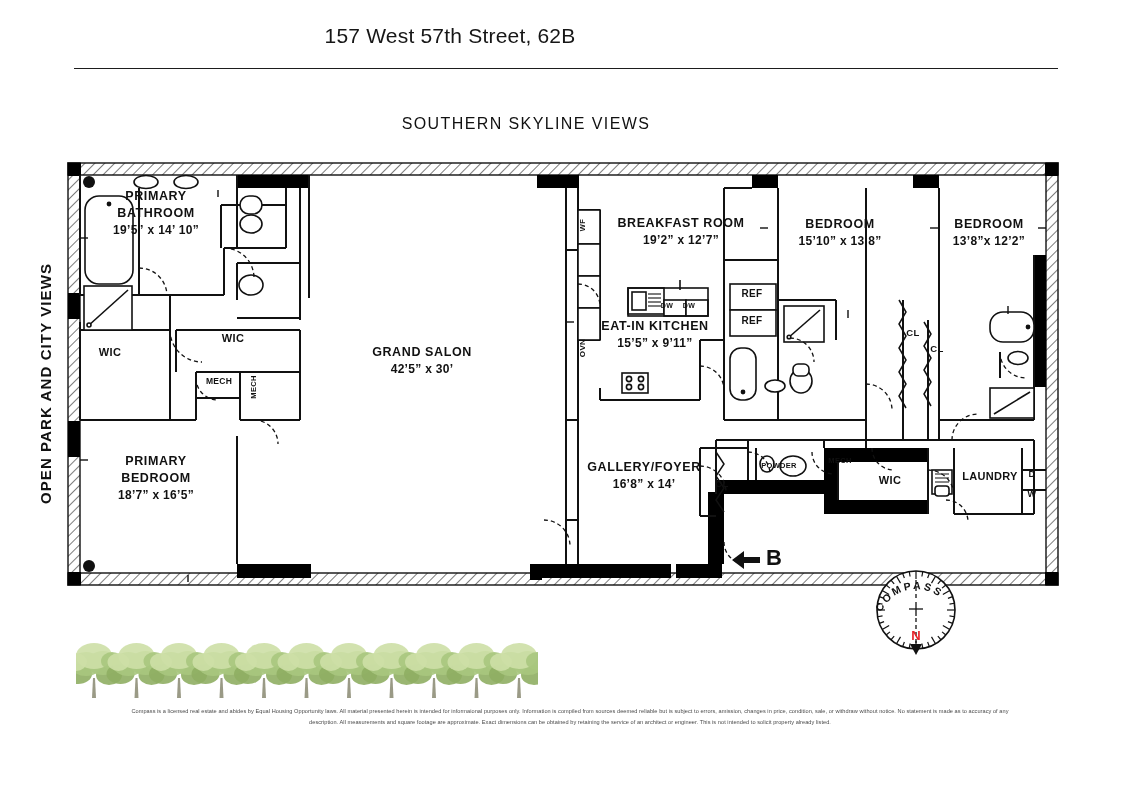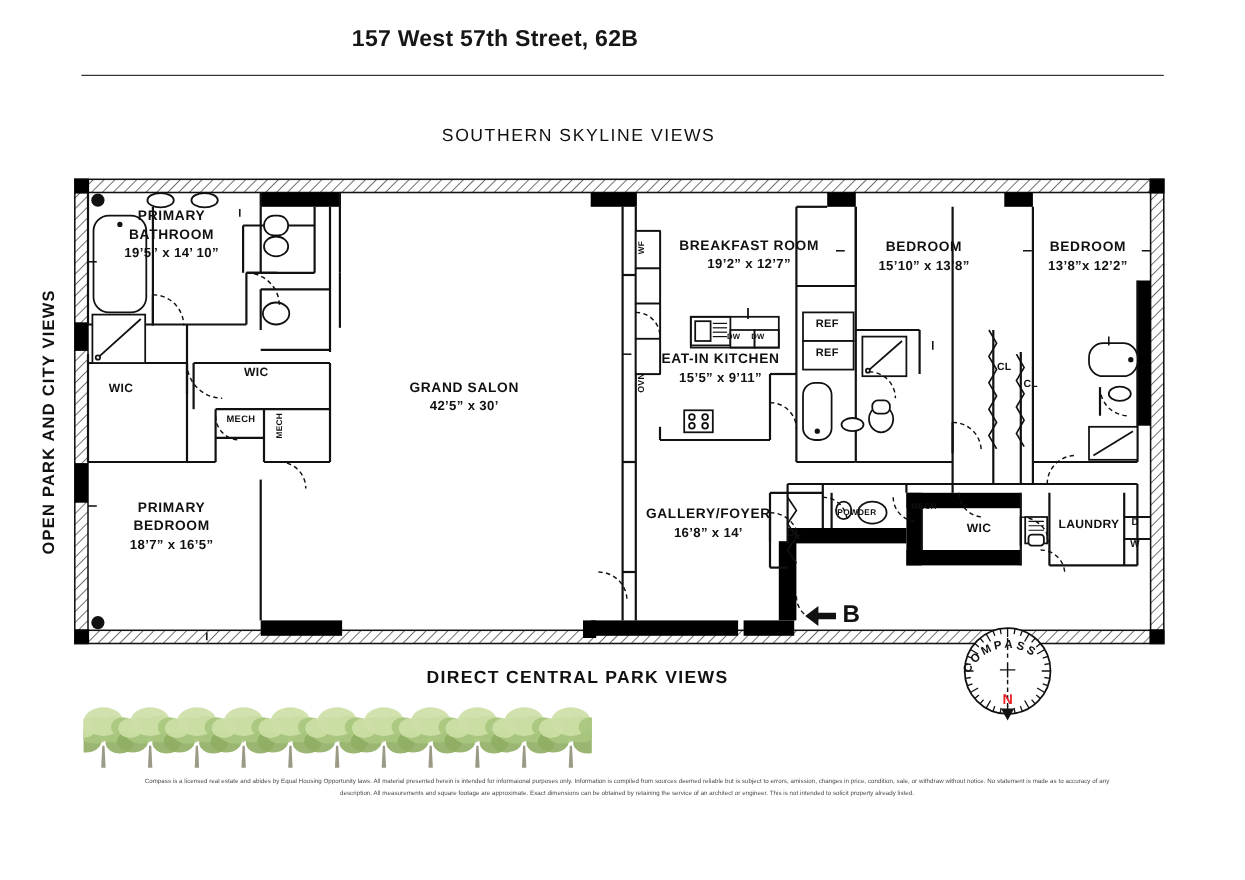--- a/index.html
+++ b/index.html
@@ -5,21 +5,21 @@
   html,body{margin:0;padding:0;}
   body{
     width:1132px;height:800px;background:#ffffff;
     font-family:"Liberation Sans", sans-serif;
     color:#1a1a1a;position:relative;overflow:hidden;
   }
   #stage{position:absolute;left:0;top:0;width:1132px;height:800px;}
 
   .title{
     position:absolute;left:0;top:24px;width:900px;text-align:center;
-    font-size:21px;font-weight:700;letter-spacing:.2px;color:#161616;
+    font-size:21px;font-weight:400;letter-spacing:.2px;color:#161616;
   }
   .title-rule{
     position:absolute;left:74px;top:68px;width:984px;height:1px;background:#1d1d1d;
   }
   .subtitle{
     position:absolute;left:0;top:115px;width:1052px;text-align:center;
     font-size:16px;font-weight:500;letter-spacing:1.4px;color:#111;
   }
   .bottom-caption{
     position:absolute;left:0;top:608px;width:1050px;text-align:center;
@@ -44,21 +44,20 @@
 </head>
 <body>
 
 <div id="stage">
 
   <div class="title">157 West 57th Street, 62B</div>
   <div class="title-rule"></div>
   <div class="subtitle">SOUTHERN SKYLINE VIEWS</div>
 
   <div class="left-caption">OPEN PARK AND CITY VIEWS</div>
-  <div class="bottom-caption">DIRECT CENTRAL PARK VIEWS</div>
   <div class="entry-letter">B</div>
 
   <svg class="plan-svg" width="1132" height="800" viewBox="0 0 1132 800">
     <defs>
       <pattern id="hatch" patternUnits="userSpaceOnUse" width="7" height="7" patternTransform="rotate(45)">
         <rect width="7" height="7" fill="#ffffff"></rect>
         <line x1="0" y1="0" x2="0" y2="7" stroke="#111" stroke-width="1.1"></line>
       </pattern>
       <marker id="arrowdn" markerWidth="8" markerHeight="8" refX="4" refY="7" orient="auto">
         <path d="M1,1 L7,1 L4,7 Z" fill="#111"></path>

